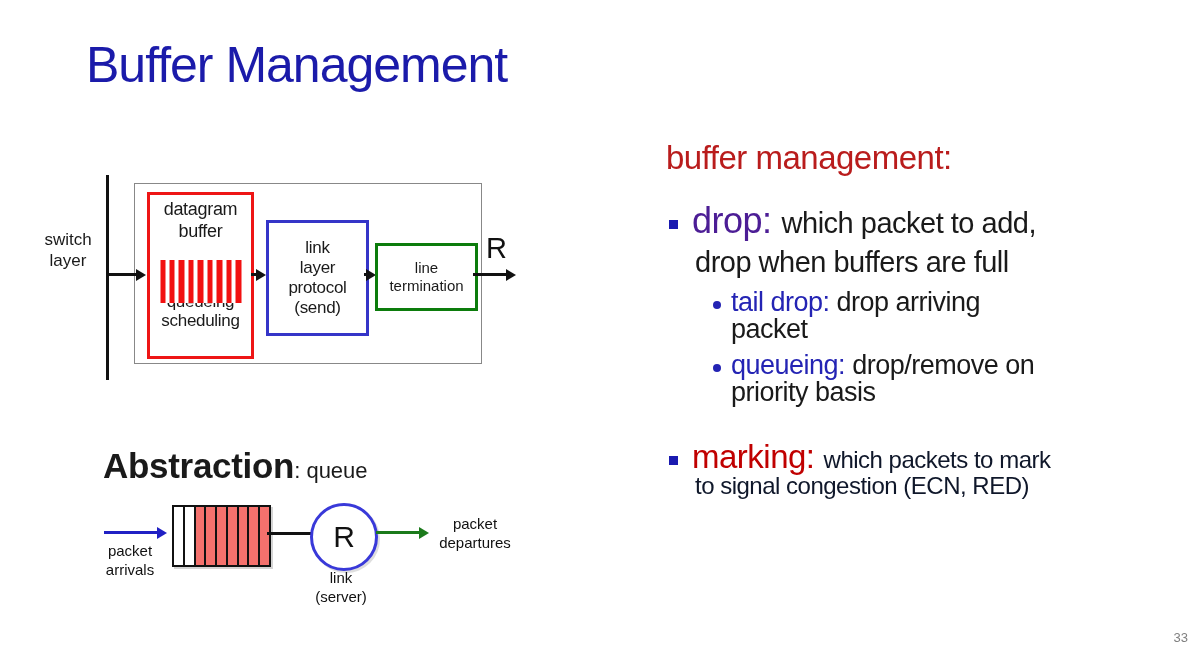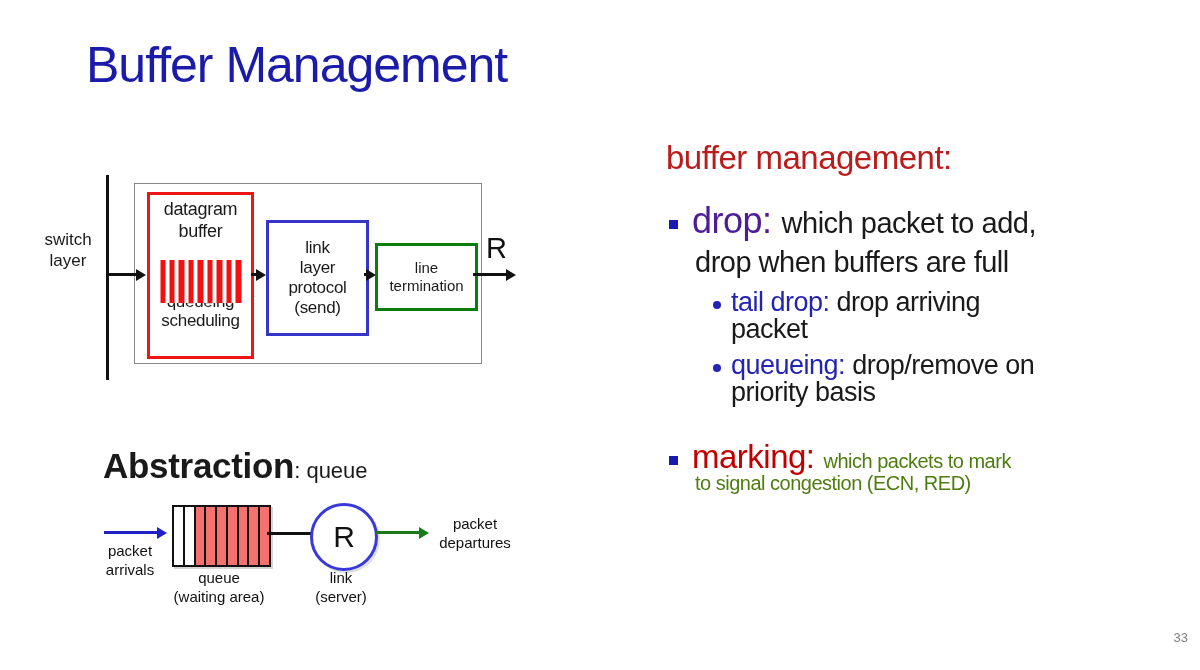--- a/index.html
+++ b/index.html
@@ -49,21 +49,21 @@
   .cap{position:absolute;text-align:center;font-size:15px;line-height:1.28;color:#111;}
 
   
   .bm-head{position:absolute;left:666px;top:139px;font-size:33px;letter-spacing:-0.5px;color:#b91c1c;}
   .row{position:absolute;letter-spacing:-0.5px;white-space:nowrap;}
   .kw-red-lg{font-size:36px;color:#4c1d95;margin-right:10px;}
   .kw-red-md{font-size:33px;color:#c00000;margin-right:9px;}
   .kw-blue{font-size:27px;color:#2424b4;margin-right:7px;}
   .t29{font-size:29px;color:#1a1a1a;}
   .t27{font-size:27px;color:#1a1a1a;}
-  .t26{font-size:20px;color:#4d7c0f;}
+  .t26{font-size:24px;color:#0f172a;}
   .sq{position:absolute;width:9px;height:9px;background:#1a1ab0;}
   .dot{position:absolute;width:8px;height:8px;border-radius:50%;background:#2424b4;}
 
   .pagenum{position:absolute;left:1140px;top:630px;width:48px;text-align:right;font-size:13px;color:#808080;}
 </style>
 </head>
 <body>
 
 <div class="slide">
 
@@ -149,24 +149,20 @@
   <div class="circle">
     <span>R</span>
   </div>
   <div class="harrow green" style="left:376px;top:531px;width:43px;"></div>
 
   <div class="cap" style="left:420px;top:514px;width:110px;">
     <div>packet</div>
     <div>departures</div>
   </div>
 
-  <div class="cap" style="left:150px;top:568px;width:138px;">
-    <div>queue</div>
-    <div>(waiting area)</div>
-  </div>
   <div class="cap" style="left:291px;top:568px;width:100px;">
     <div>link</div>
     <div>(server)</div>
   </div>
 
   <div class="bm-head">buffer management:</div>
 
   <span class="sq" style="left:669px;top:220px;"></span>
   <div class="row" style="left:692px;top:200px;">
     <span class="kw-red-lg">drop:</span><span class="t29">which packet to add,</span>

